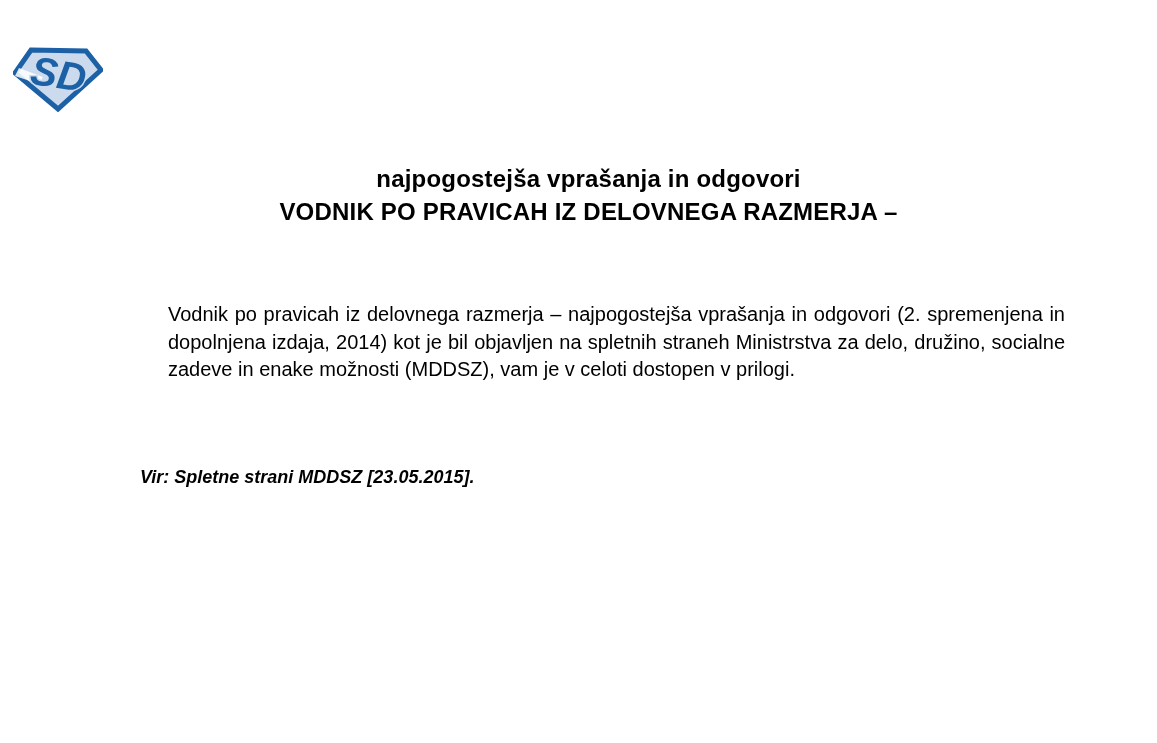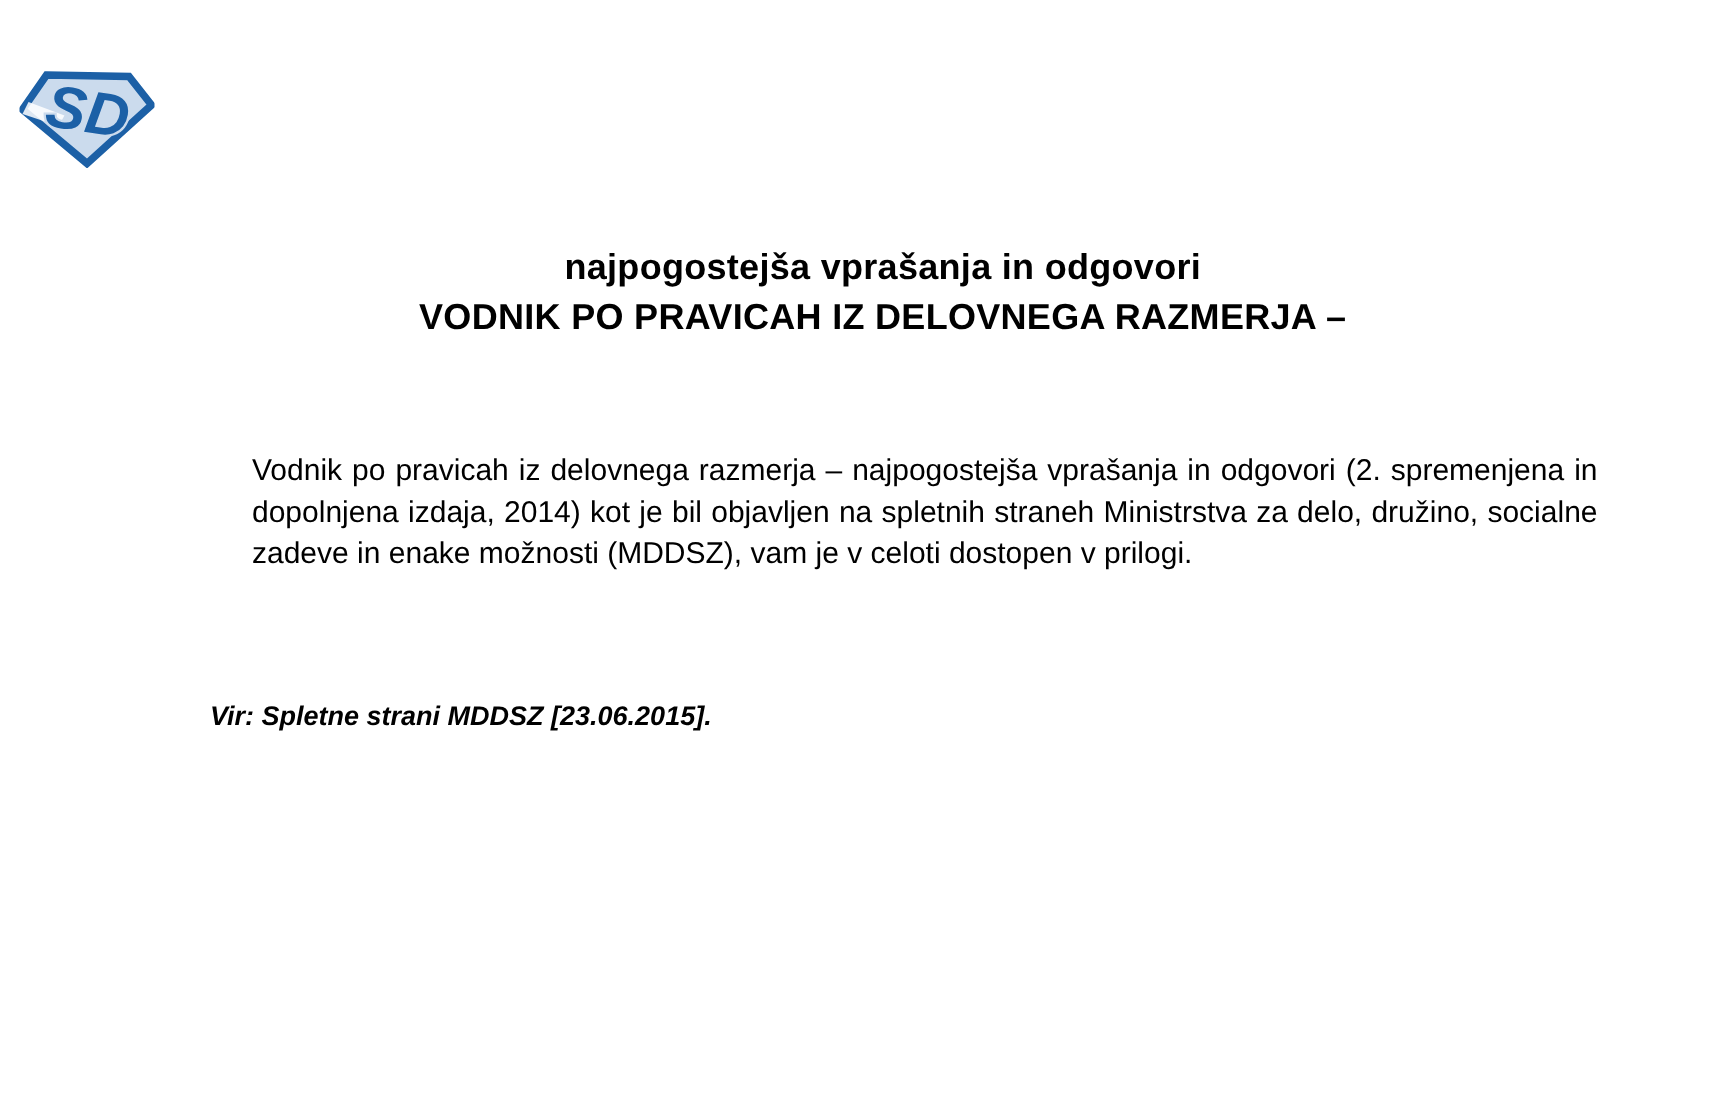--- a/index.html
+++ b/index.html
@@ -73,15 +73,15 @@
     </svg>
   </div>
 
   <div class="doc-title">
     <span>najpogostejša vprašanja in odgovori</span>
     <span>VODNIK PO PRAVICAH IZ DELOVNEGA RAZMERJA –</span>
   </div>
 
   <p class="body-paragraph">Vodnik po pravicah iz delovnega razmerja – najpogostejša vprašanja in odgovori (2. spremenjena in dopolnjena izdaja, 2014) kot je bil objavljen na spletnih straneh Ministrstva za delo, družino, socialne zadeve in enake možnosti (MDDSZ), vam je v celoti dostopen v prilogi.</p>
 
-  <p class="source-note">Vir: Spletne strani MDDSZ [23.06.2015].</p>
+  <p class="source-note">Vir: Spletne strani MDDSZ [23.05.2015].</p>
 
 </div>
 
 </body></html>

